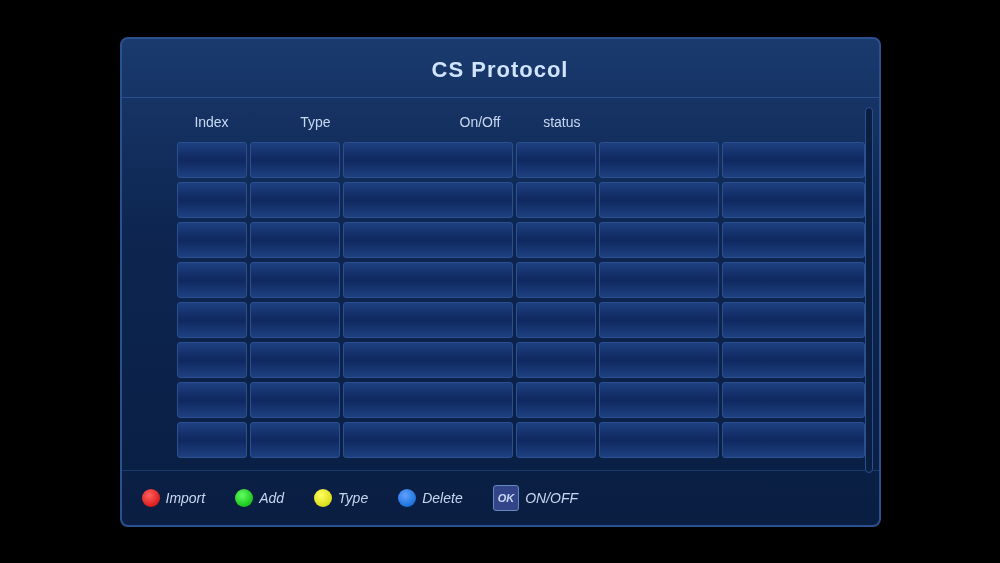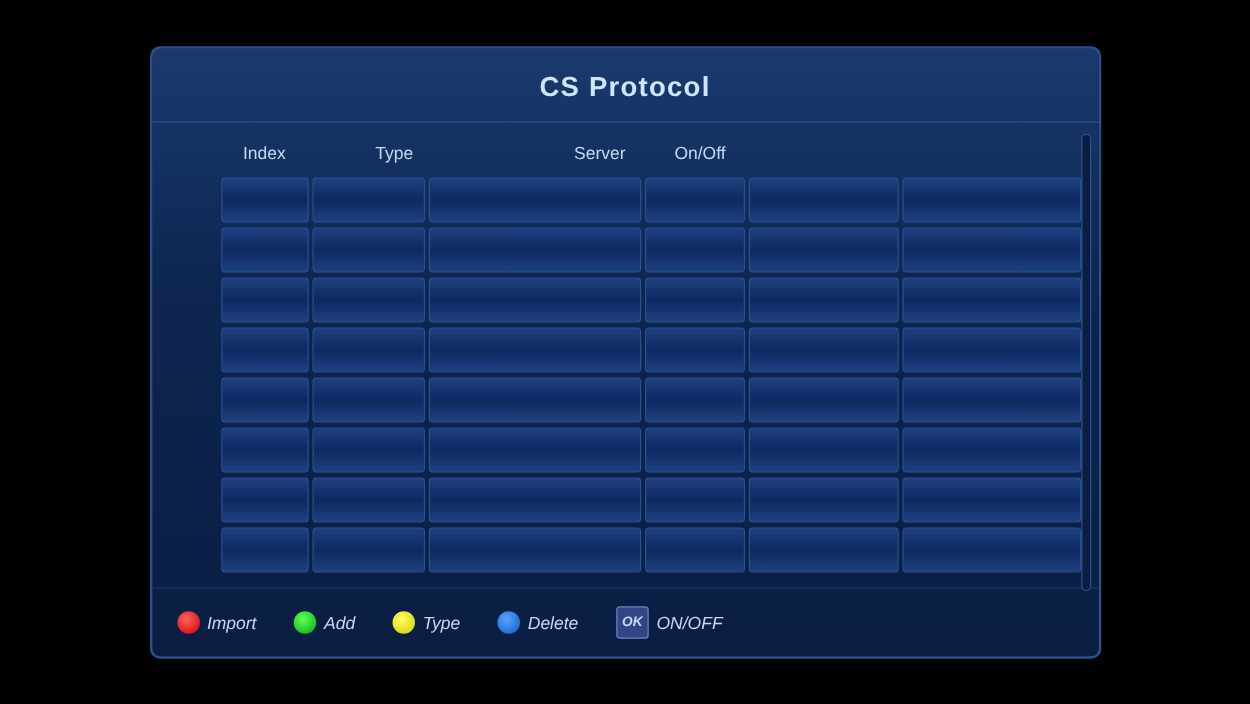--- a/index.html
+++ b/index.html
@@ -140,22 +140,22 @@
 </head>
 <body>
 
 <div class="panel">
   <div class="title-bar">CS Protocol</div>
 
   <div class="table-area">
     <div class="table-header">
       <div class="col">Index</div>
       <div class="col">Type</div>
-      <div class="col">Server</div>
       <div class="col">On/Off</div>
+      <div class="col">status</div>
     </div>
 
     <div class="table-body">
 
       <div class="table-row">
         <div class="table-cell"></div>
         <div class="table-cell"></div>
         <div class="table-cell"></div>
         <div class="table-cell"></div>
         <div class="table-cell"></div>

